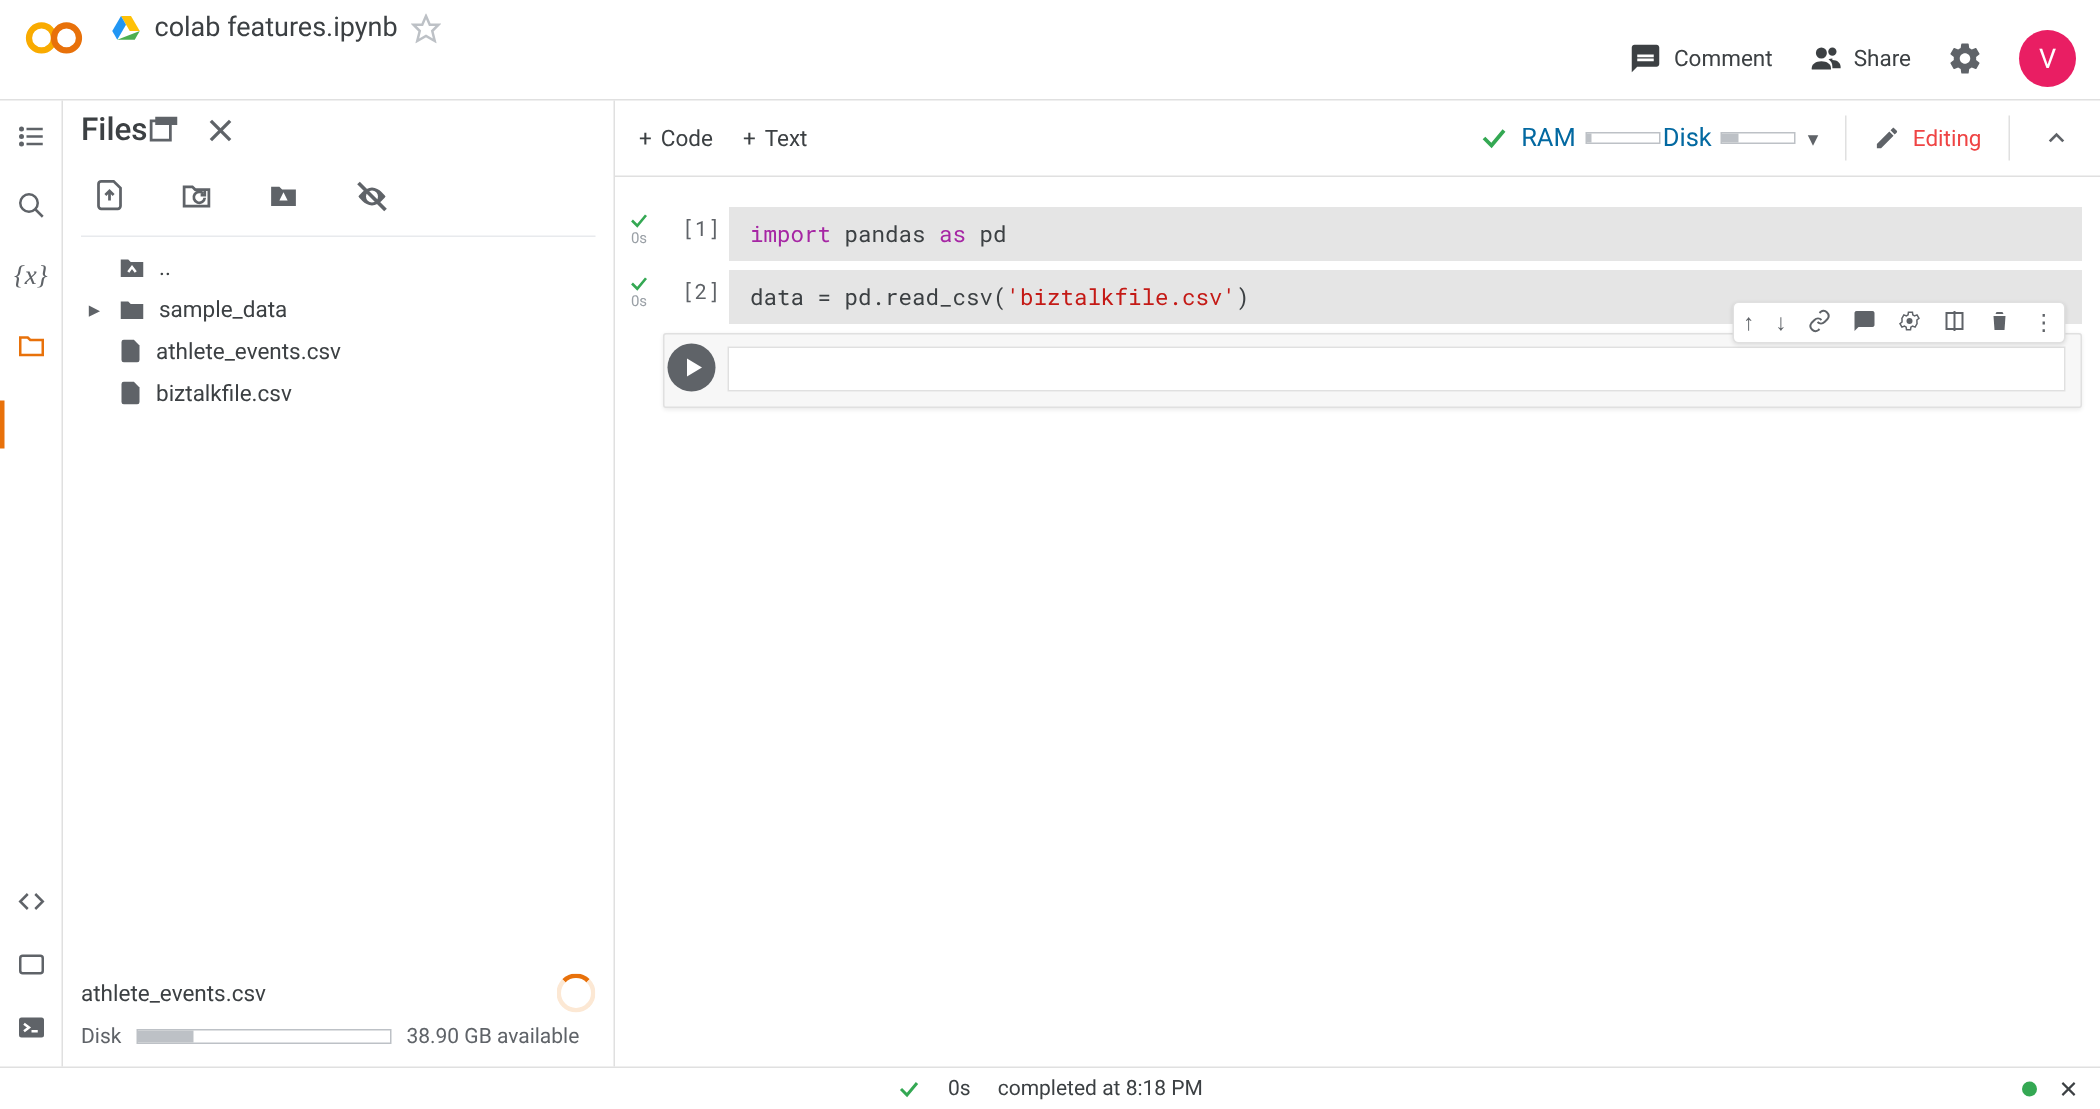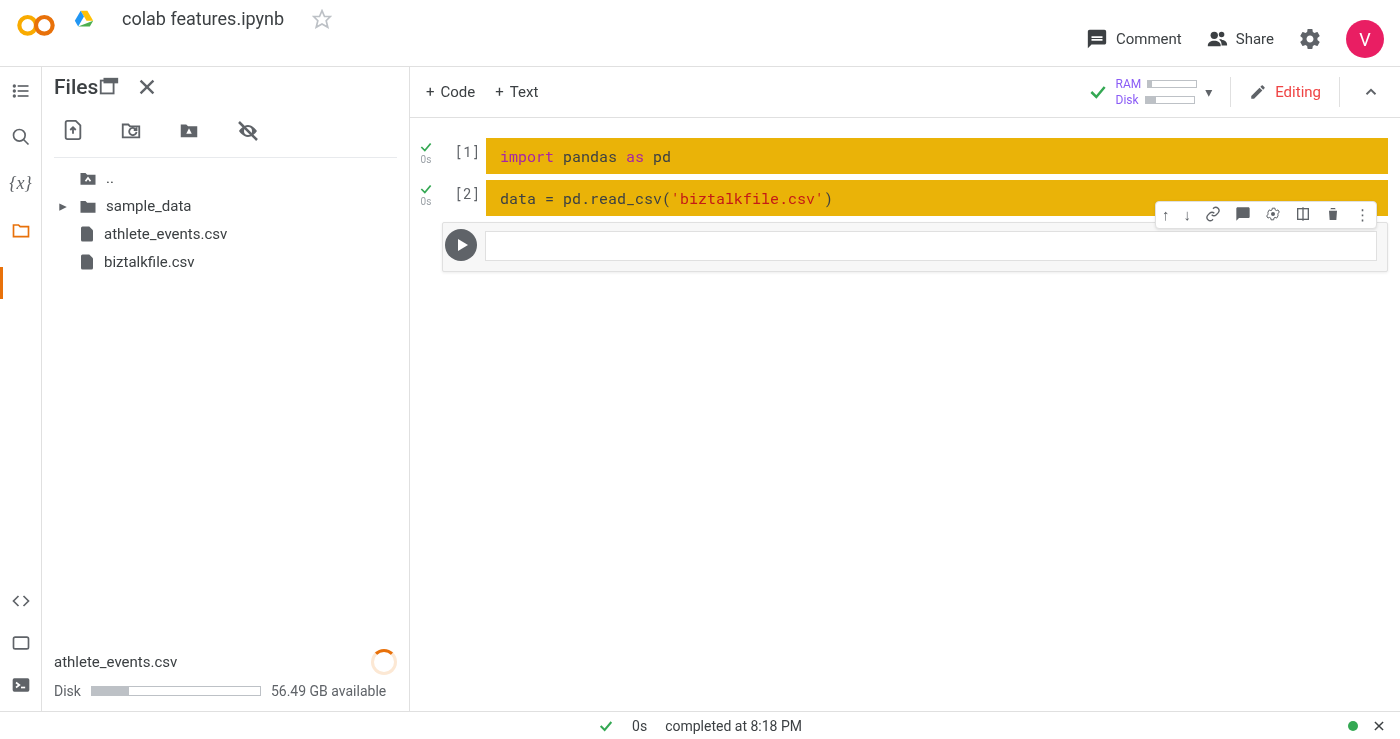--- a/index.html
+++ b/index.html
@@ -2,21 +2,21 @@
 <html><head>
   <meta charset="utf-8">
   <style>
     * { margin: 0; padding: 0; box-sizing: border-box; }
     body { font-family: -apple-system, BlinkMacSystemFont, "Segoe UI", Roboto, Arial, sans-serif; font-size: 14px; color: #3c4043; background: #fff; width: 1400px; height: 739px; overflow: hidden; display: flex; flex-direction: column; }
     
     
     .header { display: flex; align-items: flex-start; padding: 8px 16px 0 16px; }
     .colab-logo { width: 40px; height: 28px; margin-right: 18px; margin-top: 4px; }
     .header-center { flex: 1; }
-    .title-row { display: flex; align-items: center; gap: 28px; margin-bottom: 4px; }
+    .title-row { display: flex; align-items: center; gap: 9px; margin-bottom: 4px; }
     .drive-icon { width: 20px; height: 20px; }
     .doc-title { font-size: 18px; color: #3c4043; font-weight: 400; }
     .star-icon { color: #bdc1c6; }
     .menu-bar { display: flex; gap: 22px; padding-left: 0; margin-top: 2px; }
     .menu-item { font-size: 15px; color: #3c4043; cursor: pointer; }
     .saved-text { font-size: 15px; color: #5f6368; text-decoration: underline; }
     .header-right { display: flex; align-items: center; gap: 24px; margin-top: 12px; }
     .hdr-action { display: flex; align-items: center; gap: 8px; font-size: 15px; color: #3c4043; cursor: pointer; }
     .avatar { width: 38px; height: 38px; border-radius: 50%; background: #e91e63; color: #fff; display: flex; align-items: center; justify-content: center; font-size: 18px; }
     .gear { color: #5f6368; }
@@ -49,35 +49,35 @@
     .disk-bar-fill { position: absolute; left: 0; top: 0; bottom: 0; width: 22%; background: #bdc1c6; }
     
     
     .main { flex: 1; display: flex; flex-direction: column; min-width: 0; }
     .main-toolbar { display: flex; align-items: center; justify-content: space-between; padding: 10px 16px; border-bottom: 1px solid #e0e0e0; }
     .tb-left { display: flex; gap: 20px; }
     .tb-btn { display: flex; align-items: center; gap: 6px; color: #3c4043; font-size: 15px; cursor: pointer; }
     .tb-right { display: flex; align-items: center; gap: 18px; }
     .ram-block { display: flex; align-items: center; gap: 8px; }
     .check-green { color: #34a853; }
-    .ram-stats { display: flex; flex-direction: column; gap: 2px; font-size: 12px; color: #8b5cf6; }
+    .ram-stats { display: flex; flex-direction: row; gap: 2px; font-size: 17px; color: #0369a1; }
     .ram-line { display: flex; align-items: center; gap: 6px; }
     .mini-bar { width: 50px; height: 8px; border: 1px solid #bdc1c6; position: relative; }
     .mini-bar-fill { position: absolute; left: 0; top: 0; bottom: 0; background: #bdc1c6; }
     .vert-div { width: 1px; height: 30px; background: #e0e0e0; }
     .editing-btn { display: flex; align-items: center; gap: 8px; color: #ef4444; font-size: 15px; }
     .collapse-btn { color: #5f6368; padding: 4px; }
     
     
     .notebook { padding: 20px 12px 0 6px; overflow: auto; flex: 1; }
     .cell { display: flex; align-items: flex-start; gap: 6px; margin-bottom: 6px; }
     .cell-gutter { width: 20px; display: flex; flex-direction: column; align-items: center; padding-top: 2px; }
     .cell-time { font-size: 10px; color: #9aa0a6; }
     .cell-idx { font-family: "Roboto Mono", Menlo, monospace; font-size: 14px; color: #5f6368; width: 38px; text-align: right; padding-top: 4px; }
-    .cell-body { flex: 1; background: #eab308; border-radius: 0; padding: 8px 14px; font-family: "Roboto Mono", Menlo, monospace; font-size: 15px; }
+    .cell-body { flex: 1; background: #e5e5e5; border-radius: 0; padding: 8px 14px; font-family: "Roboto Mono", Menlo, monospace; font-size: 15px; }
     .kw-purple { color: #a626a4; }
     .kw-black { color: #3c4043; }
     .kw-str { color: #c41a16; }
     
     .cell-active { position: relative; }
     .cell-active .run-btn { width: 32px; height: 32px; border-radius: 50%; background: #5f6368; display: flex; align-items: center; justify-content: center; margin: 6px 4px 0 2px; }
     .run-triangle { width: 0; height: 0; border-left: 10px solid #fff; border-top: 6px solid transparent; border-bottom: 6px solid transparent; margin-left: 3px; }
     .cell-active .code-input { flex: 1; background: #fff; border: 1px solid #e0e0e0; height: 30px; margin: 8px 10px 10px 4px; }
     .cell-active-wrap { background: #f7f7f7; border: 1px solid #e0e0e0; border-radius: 2px; box-shadow: 0 1px 3px rgba(0,0,0,0.08); display: flex; flex: 1; position: relative; }
     .cell-toolbar { position: absolute; right: 10px; top: -22px; background: #fff; border: 1px solid #e0e0e0; border-radius: 4px; display: flex; padding: 4px 6px; gap: 14px; color: #5f6368; box-shadow: 0 1px 3px rgba(0,0,0,0.1); }
@@ -273,21 +273,21 @@
     <div class="files-footer">
       <div class="upload-row">
         <span>athlete_events.csv</span>
         <div class="spinner"></div>
       </div>
       <div class="disk-row">
         <span>Disk</span>
         <div class="disk-bar">
             <div class="disk-bar-fill"></div>
           </div>
-        <span>56.49 GB available</span>
+        <span>38.90 GB available</span>
       </div>
     </div>
   </div>
 
   <div class="main">
     <div class="main-toolbar">
       <div class="tb-left">
         <div class="tb-btn">
             <span>+</span>
             <span>Code</span>

